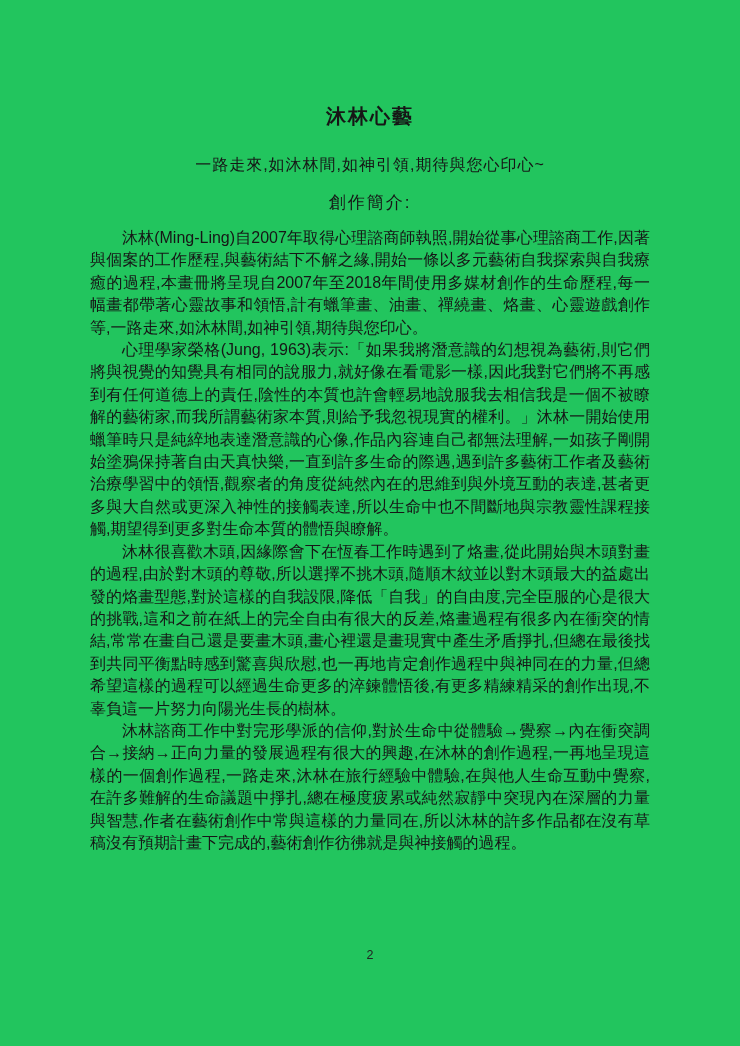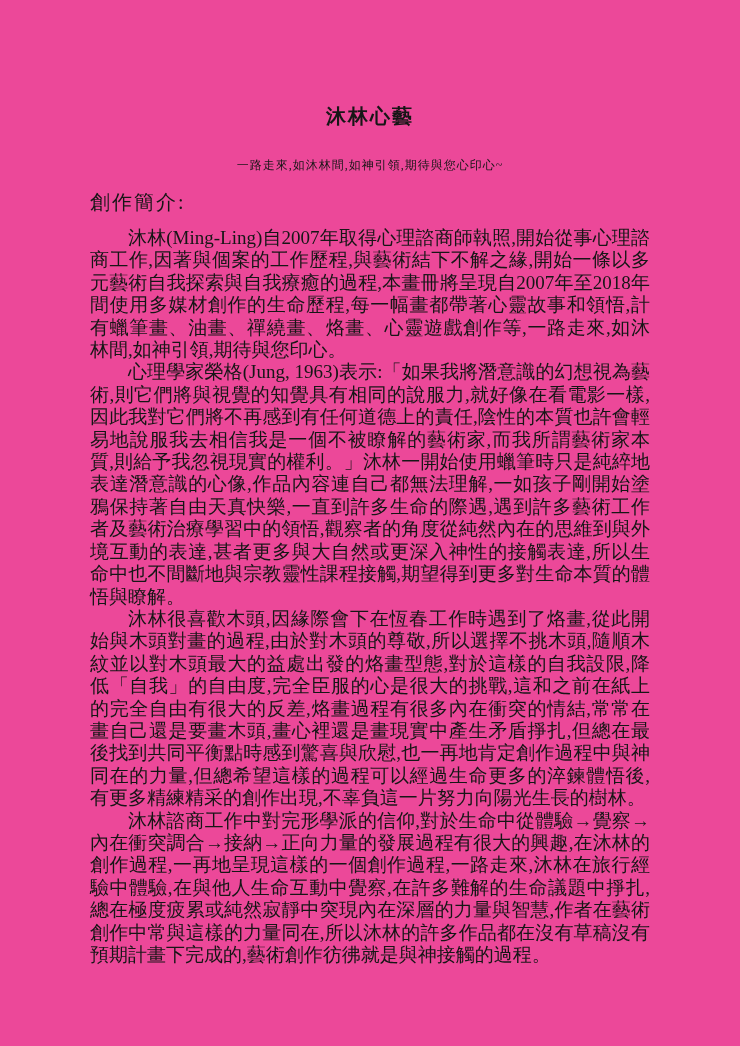--- a/index.html
+++ b/index.html
@@ -5,58 +5,58 @@
   html, body {
     margin: 0;
     padding: 0;
     background: #ffffff;
   }
   .page {
     position: relative;
     width: 740px;
     height: 1046px;
     margin: 0 auto;
-    background: #ec4899;
+    background: #22c55e;
     color: #161616;
-    font-family: Liberation Serif, serif;
+    font-family: Liberation Sans, sans-serif;
     overflow: hidden;
     box-sizing: border-box;
   }
   .content {
     position: absolute;
     left: 90px;
     right: 90px;
     top: 0;
   }
   .doc-title {
     margin: 103px 0 0 0;
     font-size: 20px;
     line-height: 27px;
     font-weight: bold;
     text-align: center;
     letter-spacing: 2px;
   }
   .doc-subtitle {
     margin: 24px 0 0 0;
-    font-size: 12px;
+    font-size: 16px;
     line-height: 22px;
     text-align: center;
     letter-spacing: 1px;
   }
   .section-heading {
     margin: 14px 0 0 0;
-    font-size: 20px;
+    font-size: 17px;
     line-height: 25px;
     font-weight: normal;
     letter-spacing: 2px;
-    text-align: left;
+    text-align: center;
   }
   .body-text {
     margin-top: 12px;
-    font-size: 19px;
+    font-size: 16px;
     line-height: 22.4px;
     text-align: justify;
   }
   .body-text p {
     margin: 0;
     padding: 0;
     text-indent: 2em;
   }
   .page-number {
     position: absolute;

